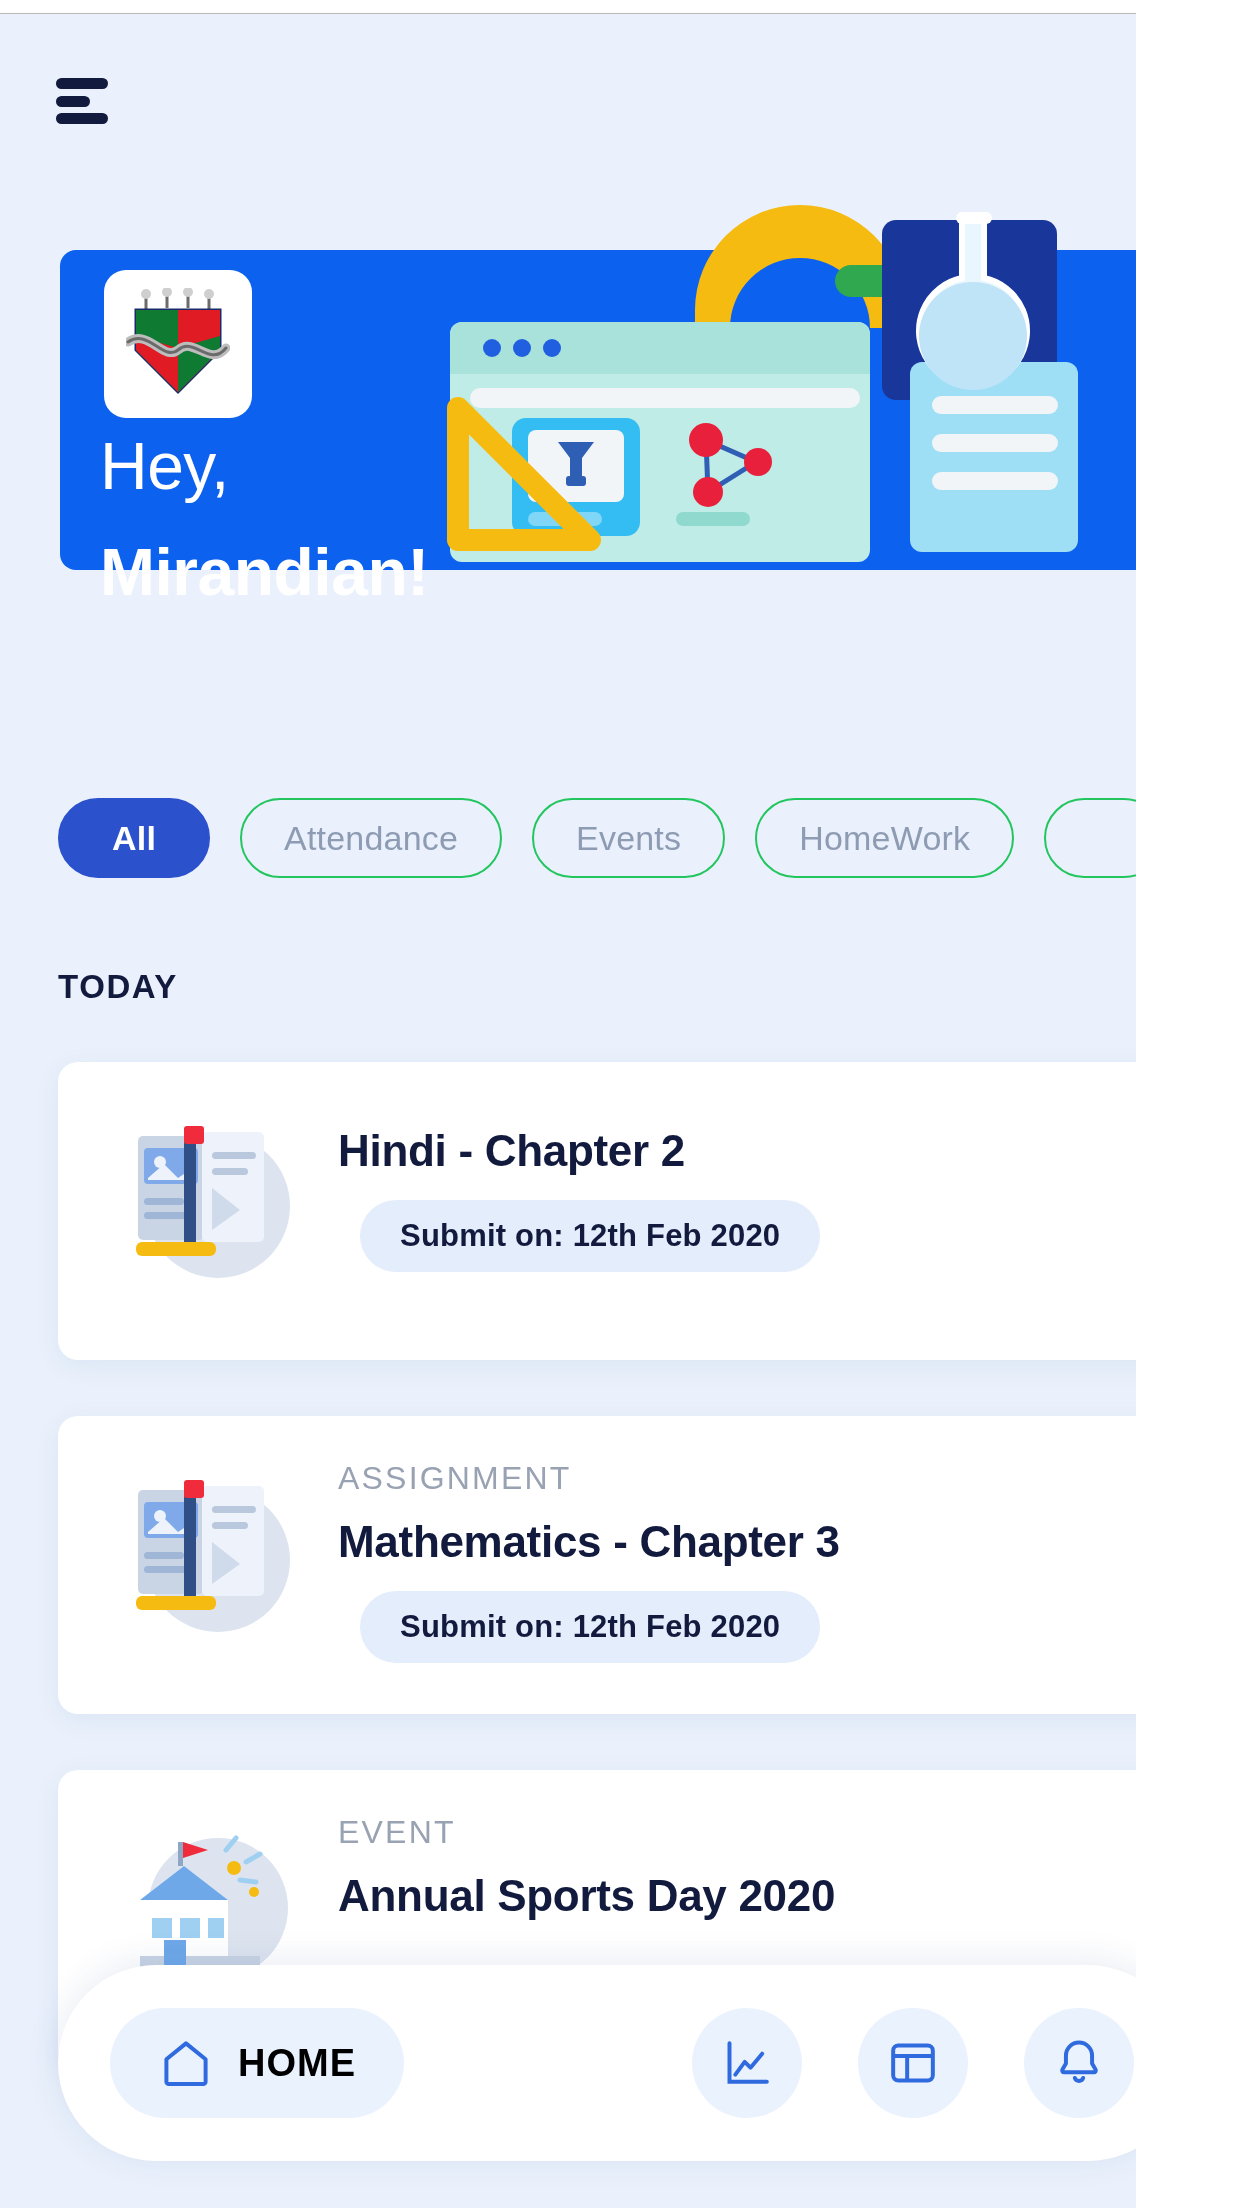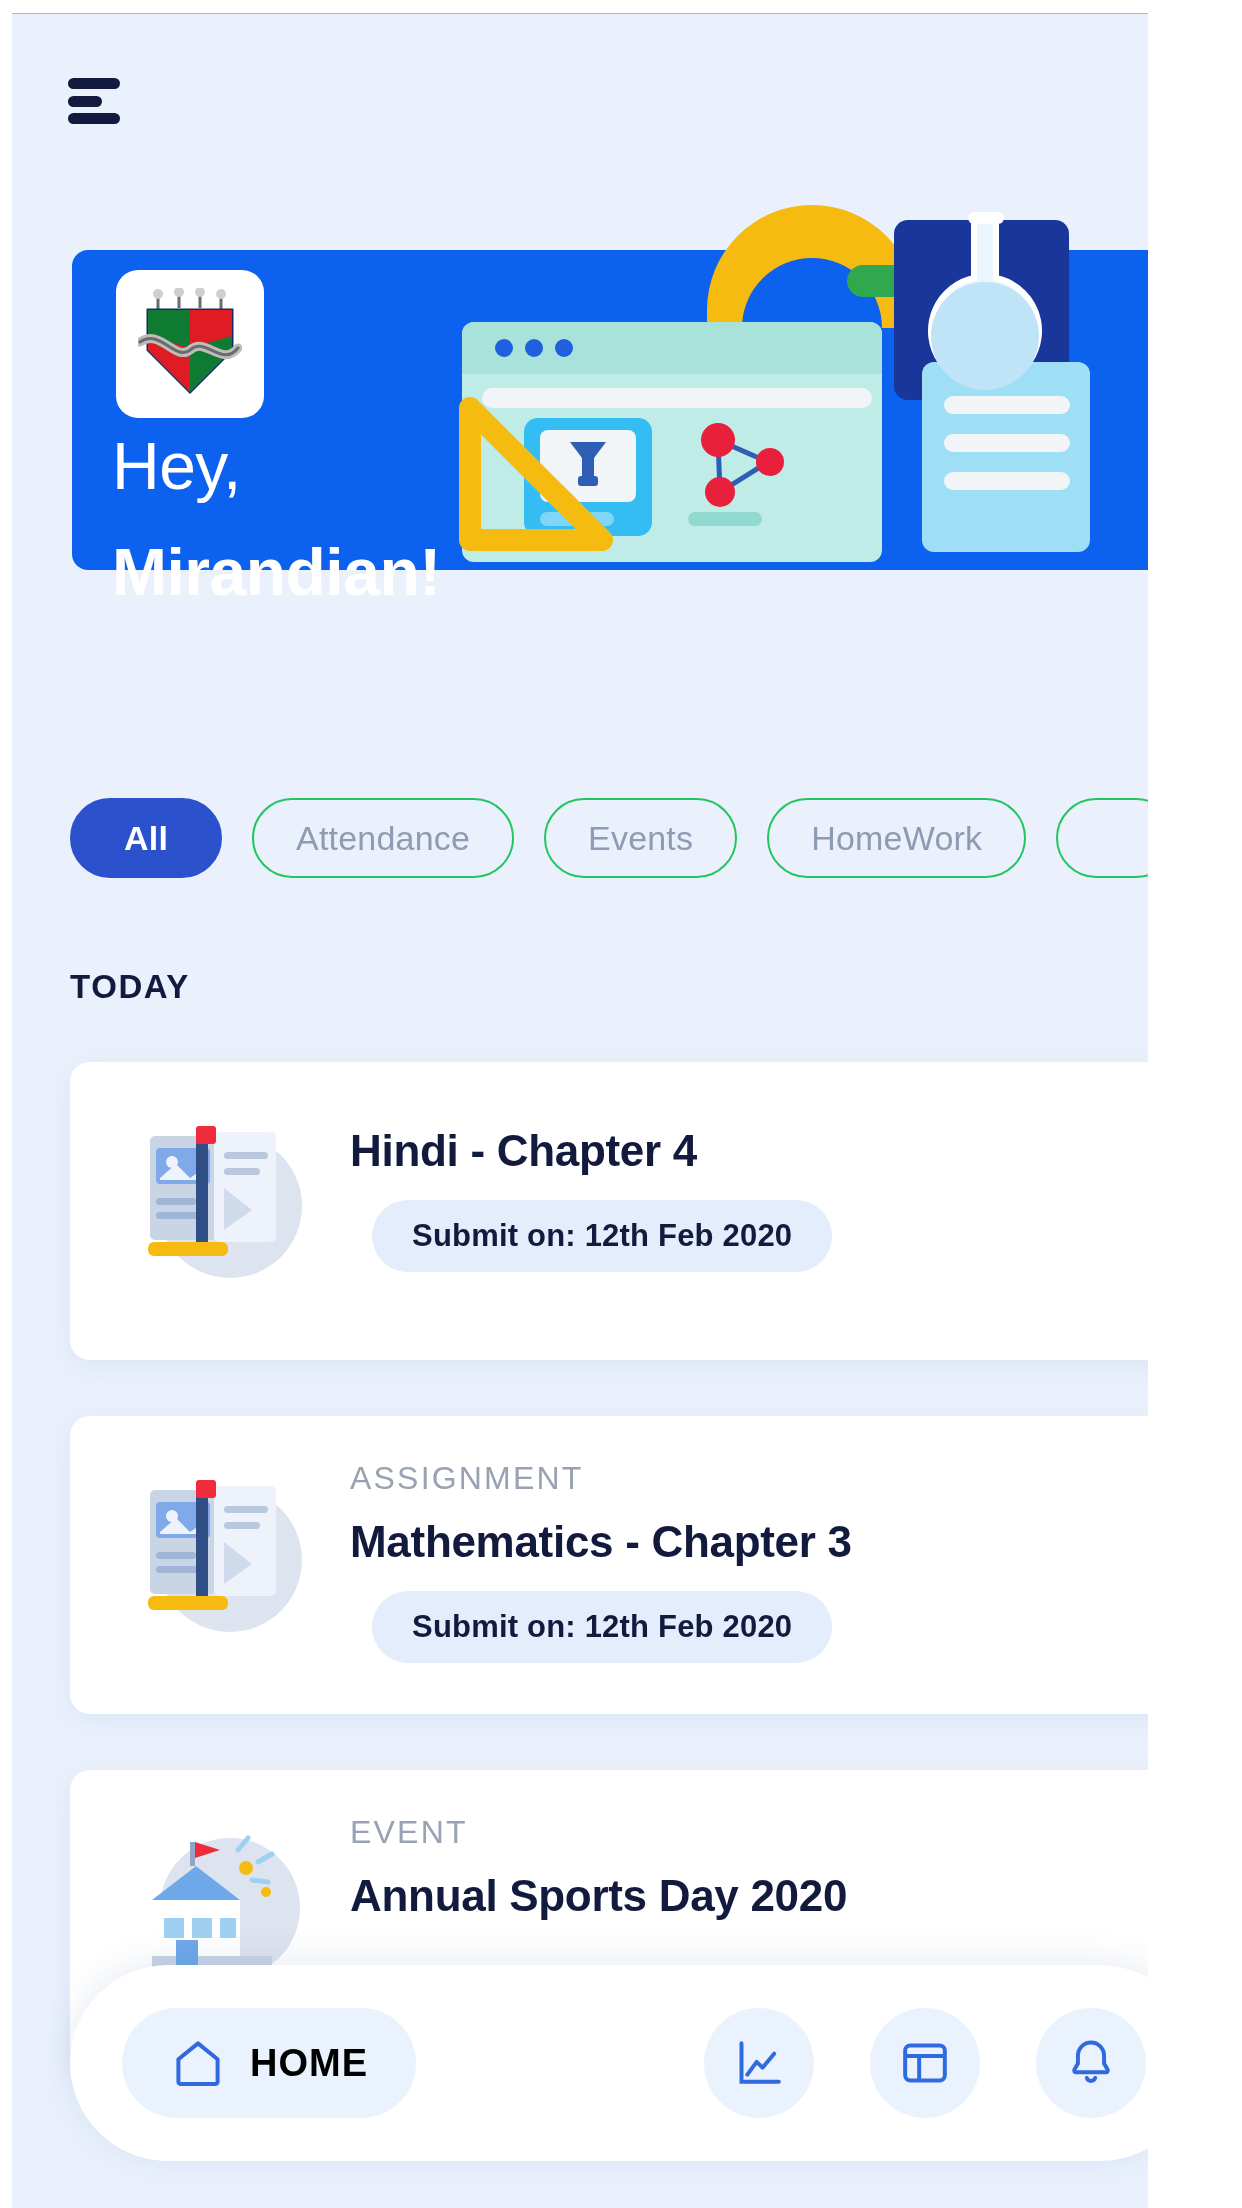--- a/index.html
+++ b/index.html
@@ -5,21 +5,21 @@
   * { margin:0; padding:0; box-sizing:border-box; }
   html,body { width:1242px; height:2208px; }
   body {
     font-family:"Liberation Sans", sans-serif;
     background:#ffffff;
     overflow:hidden;
     position:relative;
   }
   .phone {
     position:absolute;
-    left:12px; top:0;
+    left:0; top:0;
     width:1136px; height:2208px;
     background:#eaf1fc;
     overflow:hidden;
   }
   .statusbar {
     position:absolute; left:0; top:0; width:1242px; height:14px;
     background:#ffffff;
     border-bottom:1px solid #b9b8b7;
   }
 
@@ -288,21 +288,21 @@
       <rect x="22" y="98" width="48" height="7" rx="3.5" fill="#9fb6d6"></rect>
       <rect x="80" y="18" width="62" height="110" rx="5" fill="#eef3fb"></rect>
       <rect x="90" y="38" width="44" height="7" rx="3.5" fill="#b9c8dd"></rect>
       <rect x="90" y="54" width="36" height="7" rx="3.5" fill="#b9c8dd"></rect>
       <path d="M90 74 L118 96 L90 116 Z" fill="#cfdaea"></path>
       <rect x="62" y="26" width="12" height="108" rx="4" fill="#2f4f86"></rect>
       <rect x="14" y="128" width="80" height="14" rx="6" fill="#f6bb11"></rect>
       <rect x="62" y="12" width="20" height="18" rx="3" fill="#ef2b3c"></rect>
     </svg>
     <div class="card-body">
-      <div class="card-title">Hindi - Chapter 4</div>
+      <div class="card-title">Hindi - Chapter 2</div>
       <div class="card-pill">Submit on: 12th Feb 2020</div>
     </div>
   </div>
 
   <div class="card" id="card1">
     <svg class="card-thumb" viewBox="0 0 172 172" xmlns="http://www.w3.org/2000/svg">
       <circle cx="96" cy="92" r="72" fill="#dde4ef"></circle>
       <rect x="16" y="22" width="66" height="104" rx="5" fill="#c9d4e4"></rect>
       <rect x="22" y="34" width="54" height="36" rx="4" fill="#7fa9e8"></rect>
       <circle cx="38" cy="48" r="6" fill="#eef3fb"></circle>

